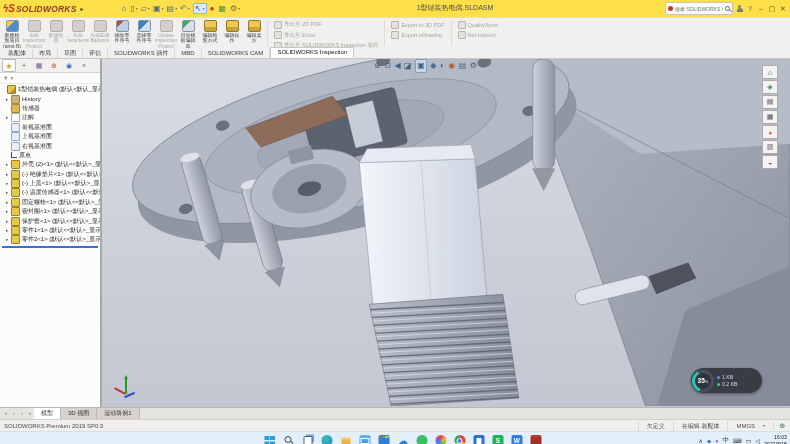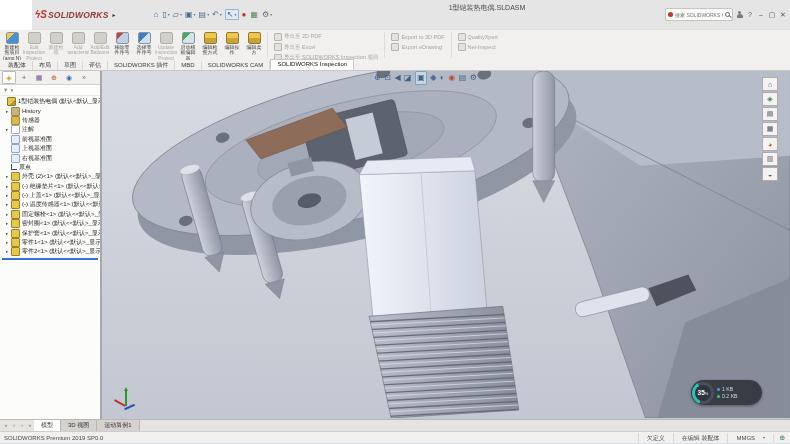--- a/index.html
+++ b/index.html
@@ -1,19 +1,19 @@
 <!DOCTYPE html>
 <html><head>
 <meta charset="utf-8">
 <style>
   html,body{margin:0;padding:0;background:#888;}
   .screen{position:relative;width:790px;height:444px;overflow:hidden;background:#fff;
     font-family:"Liberation Sans","DejaVu Sans",sans-serif;cursor:default;-webkit-font-smoothing:antialiased;}
   
-  .titlebar{height:17px;background:#e5e5e5;border-bottom:1px solid #e0deda;display:flex;align-items:center;padding:6px 3px;position:relative;margin-left:32px;}
+  .titlebar{height:17px;background:#fde047;border-bottom:1px solid #e0deda;display:flex;align-items:center;padding:0 3px;position:relative;}
   .logo{display:flex;align-items:center;gap:1px;}
   .logo-mark{color:#c0392b;font-weight:bold;font-style:italic;font-size:10px;line-height:10px;}
   .logo-text{color:#8b3a34;font-weight:bold;font-style:italic;font-size:8.5px;letter-spacing:.2px;}
   .logo-flyout{font-size:6px;color:#333;margin-left:4px;}
   .qat{display:flex;align-items:center;gap:3px;margin-left:38px;}
   .qa-item{display:flex;align-items:flex-end;font-size:8px;color:#48688c;line-height:9px;}
   .qa-item .dd{font-size:4px;color:#777;margin-left:1px;}
   .qa-item.boxed{border:1px solid #9ab4d0;background:#ddeafa;padding:0 1px;border-radius:1px;}
   [data-name="performance-icon"]{color:#c03a2e;}
   [data-name="display-settings-icon"]{color:#4a8a4a;}

